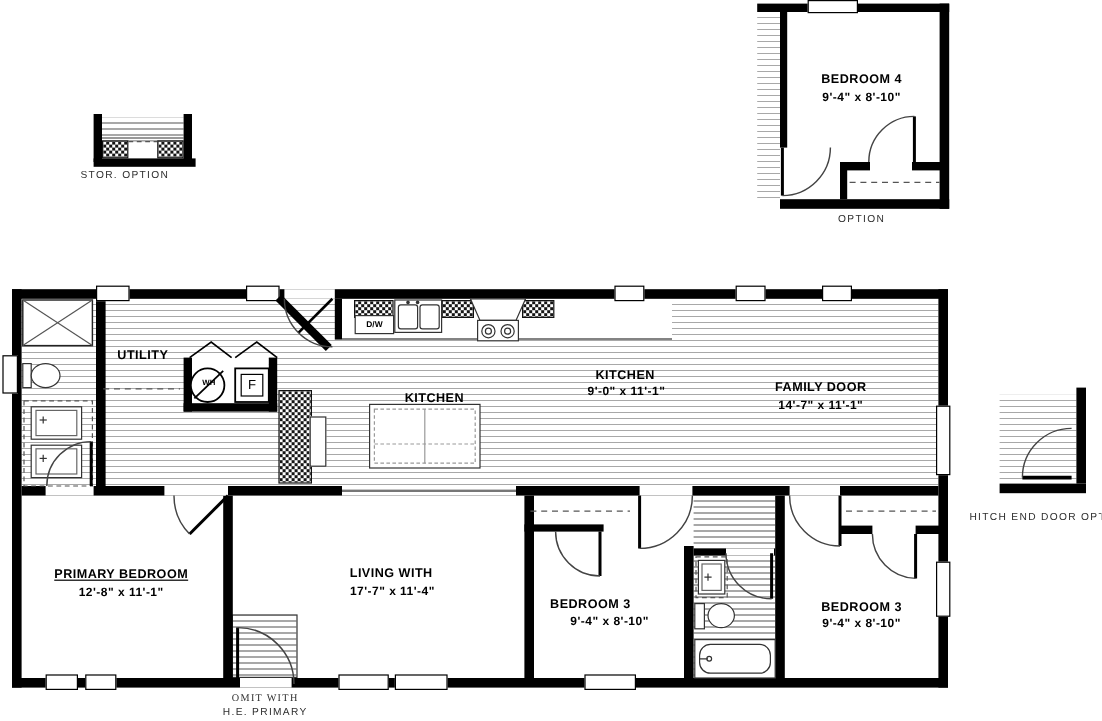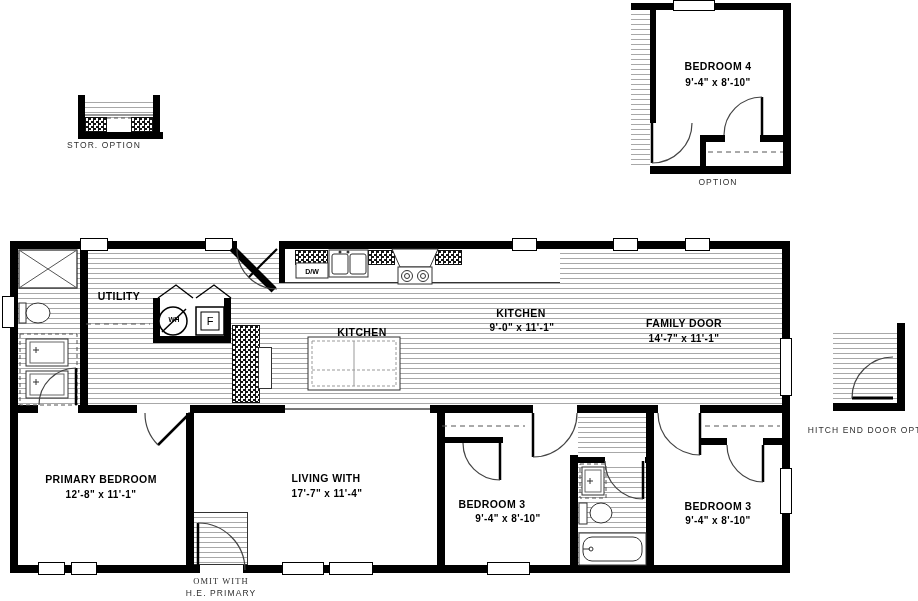--- a/index.html
+++ b/index.html
@@ -255,21 +255,21 @@
   <div class="lbl dim" style="left:718px;top:82px;">9'-4" x  8'-10"</div>
   <div class="ann" style="left:718px;top:182px;">OPTION</div>
 
   <div class="lbl" style="left:119px;top:296px;">UTILITY</div>
   <div class="lbl" style="left:362px;top:332px;">KITCHEN</div>
   <div class="lbl" style="left:521px;top:313px;">KITCHEN</div>
   <div class="lbl dim" style="left:522px;top:327px;">9'-0" x  11'-1"</div>
   <div class="lbl" style="left:684px;top:323px;">FAMILY DOOR</div>
   <div class="lbl dim" style="left:684px;top:338px;">14'-7" x  11'-1"</div>
 
-  <div class="lbl" style="left:101px;top:479px;">PRIMARY BEDROOM</div>
+  <div class="lbl" style="left:101px;top:479px;text-decoration:underline;">PRIMARY BEDROOM</div>
   <div class="lbl dim" style="left:101px;top:494px;">12'-8" x  11'-1"</div>
   <div class="lbl" style="left:326px;top:478px;">LIVING WITH</div>
   <div class="lbl dim" style="left:327px;top:493px;">17'-7" x  11'-4"</div>
   <div class="lbl" style="left:492px;top:504px;">BEDROOM 3</div>
   <div class="lbl dim" style="left:508px;top:518px;">9'-4" x  8'-10"</div>
   <div class="lbl" style="left:718px;top:506px;">BEDROOM 3</div>
   <div class="lbl dim" style="left:718px;top:520px;">9'-4" x  8'-10"</div>
 
   <div class="ann" style="left:221px;top:581px;font-family:Liberation Serif, serif;">OMIT  WITH</div>
   <div class="ann" style="left:221px;top:593px;">H.E.  PRIMARY</div>

